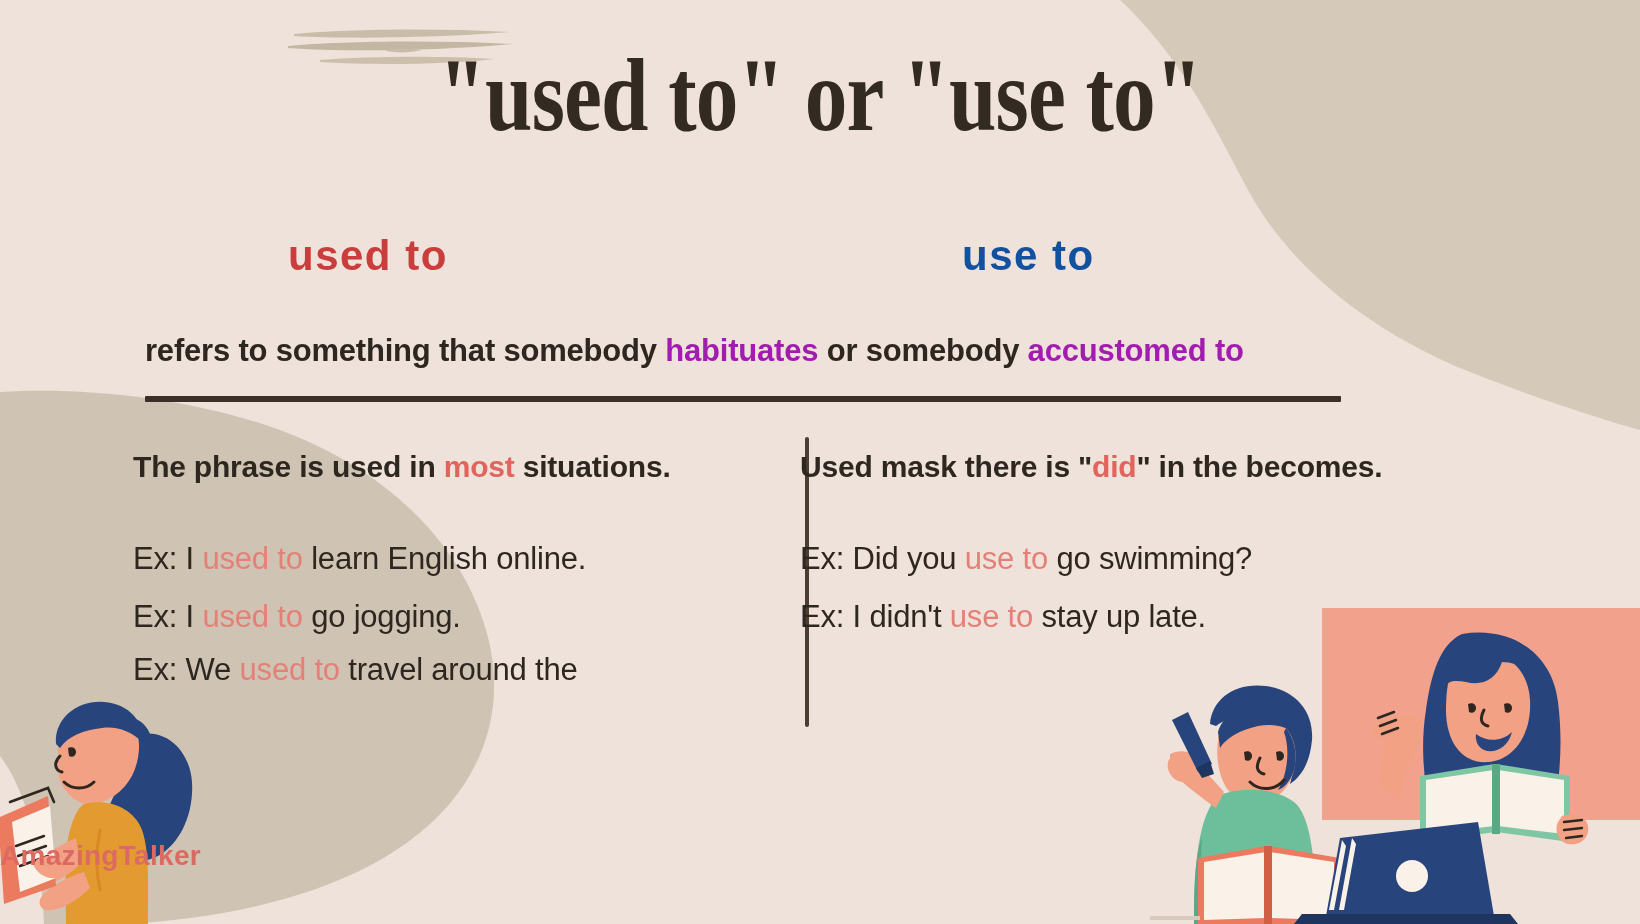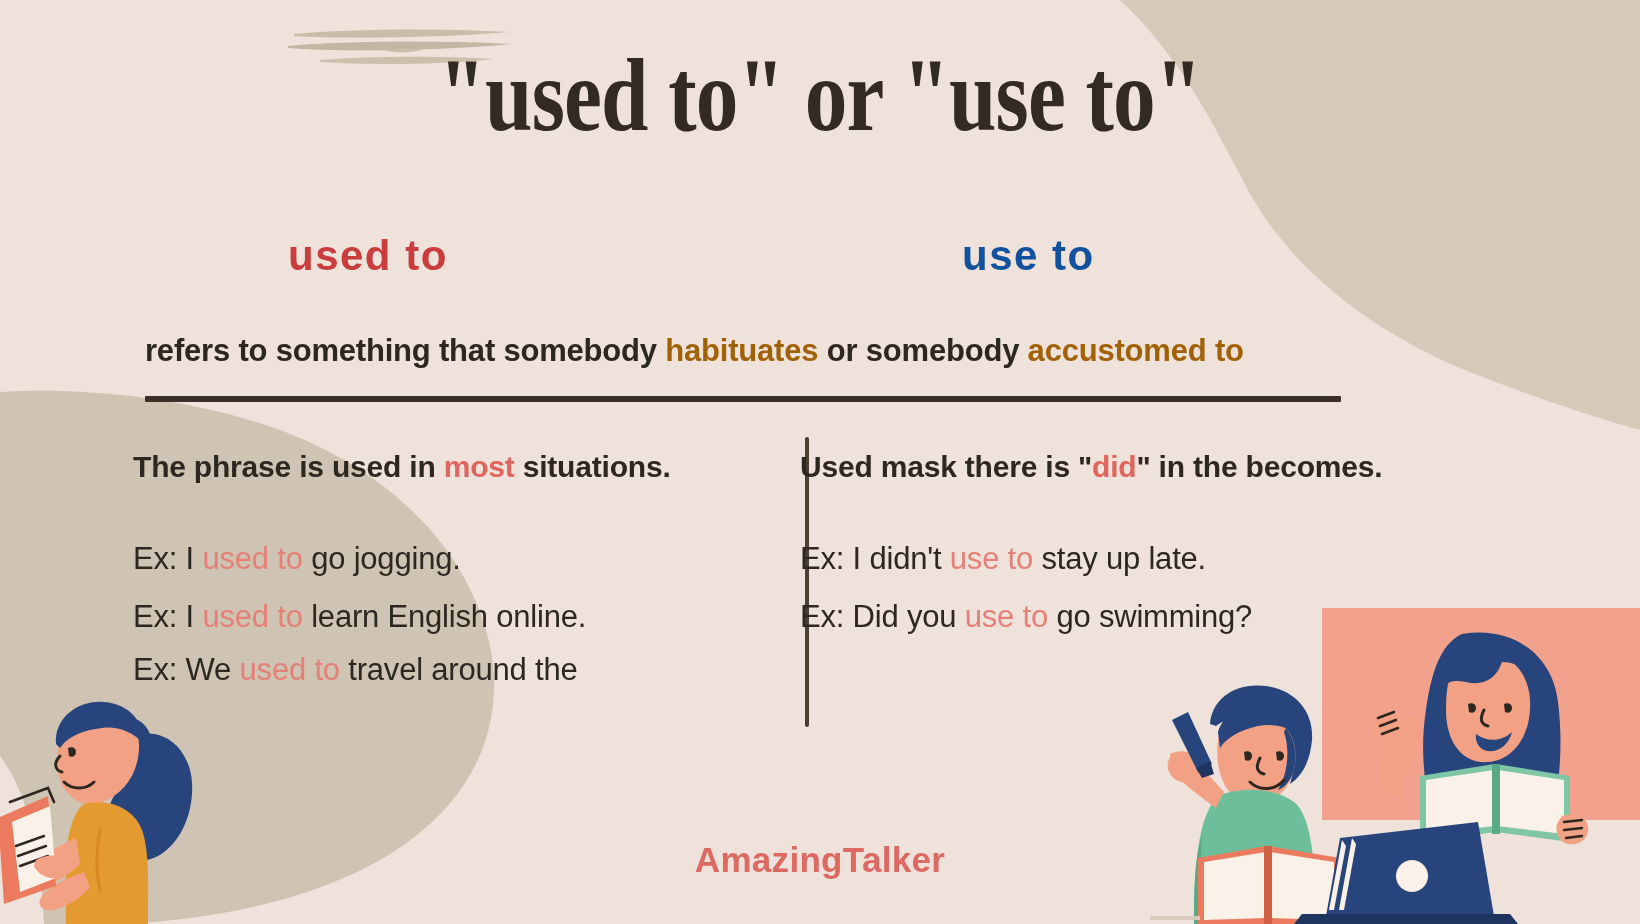--- a/index.html
+++ b/index.html
@@ -50,21 +50,21 @@
   .head-right { left:962px; color:#12519F; }
 
   
   .subtitle {
     position:absolute; left:145px; top:333px; width:1200px;
     font-size:31px; font-weight:700;
     color:#2E2720;
     letter-spacing:-0.2px;
     white-space:nowrap;
   }
-  .subtitle .hl { color:#a16207; font-weight:700; }
+  .subtitle .hl { color:#a21caf; font-weight:700; }
 
   
   .hrule {
     position:absolute; left:145px; top:396px;
     width:1196px; height:6px;
     background:#3A3028;
     border-radius:1px;
   }
   .vrule {
     position:absolute; left:805px; top:437px;
@@ -95,22 +95,21 @@
     line-height:1.88;
     letter-spacing:-0.2px;
   }
   .ex .hl { color:#E58078; }
   .ex-wrap { line-height:1.55; }
   .ex-wrap .cont { display:block; padding-left:56px; }
 
   
   .brand {
     position:absolute; left:0; top:840px; width:1640px;
-    text-align:center;
-    font-size:35px; font-weight:700;
+    font-size:28px; font-weight:700;
     color:#DC6A63;
     letter-spacing:0.3px;
   }
 
   
   .illus { position:absolute; }
   .illus svg { display:block; }
   #illus-girl  { left:-8px;   top:690px;  width:250px;  height:234px; }
   #illus-study { left:1090px; top:600px;  width:550px;  height:324px; }
 </style>
@@ -158,35 +157,35 @@
 
   <div class="subtitle"><span>refers to something that somebody </span><span class="hl">habituates</span><span> or somebody </span><span class="hl">accustomed to</span></div>
 
   <div class="hrule"></div>
   <div class="vrule"></div>
 
   <div class="col col-left">
     <div class="col-title"><span>The phrase is used in </span><span class="hl">most</span><span> situations.</span></div>
 
     <div class="ex-list">
+      <div class="ex"><span>Ex: I </span><span class="hl">used to</span><span> learn English online.</span></div>
+
       <div class="ex"><span>Ex: I </span><span class="hl">used to</span><span> go jogging.</span></div>
-
-      <div class="ex"><span>Ex: I </span><span class="hl">used to</span><span> learn English online.</span></div>
 
       <div class="ex ex-wrap"><span>Ex: We </span><span class="hl">used to</span><span> travel around the</span></div>
     </div>
   </div>
 
   <div class="col col-right">
     <div class="col-title"><span>Used mask there is </span><span class="hlq">"</span><span class="hl">did</span><span class="hlq">"</span><span> in the becomes.</span></div>
 
     <div class="ex-list">
+      <div class="ex"><span>Ex: Did you </span><span class="hl">use to</span><span> go swimming?</span></div>
+
       <div class="ex"><span>Ex: I didn't </span><span class="hl">use to</span><span> stay up late.</span></div>
-
-      <div class="ex"><span>Ex: Did you </span><span class="hl">use to</span><span> go swimming?</span></div>
 
     </div>
   </div>
 
   <div class="illus" id="illus-girl">
     <svg viewBox="0 0 250 234" xmlns="http://www.w3.org/2000/svg">
 
       <path fill="#27447C" d="M150 44 C176 40 198 62 200 92
         C202 124 188 154 166 166 C146 177 124 168 117 147
         C110 126 120 106 132 90 C141 77 146 60 150 44 Z"></path>

